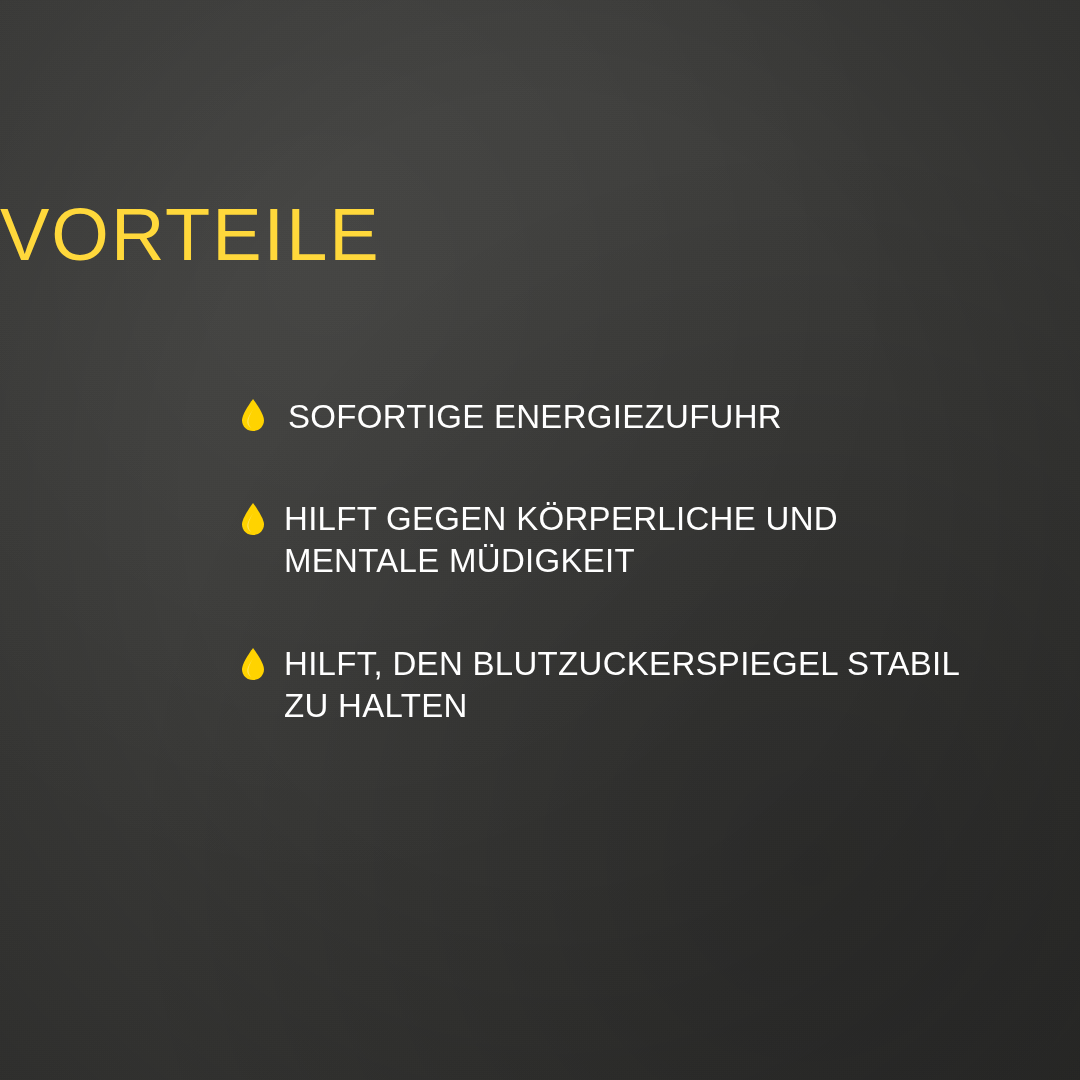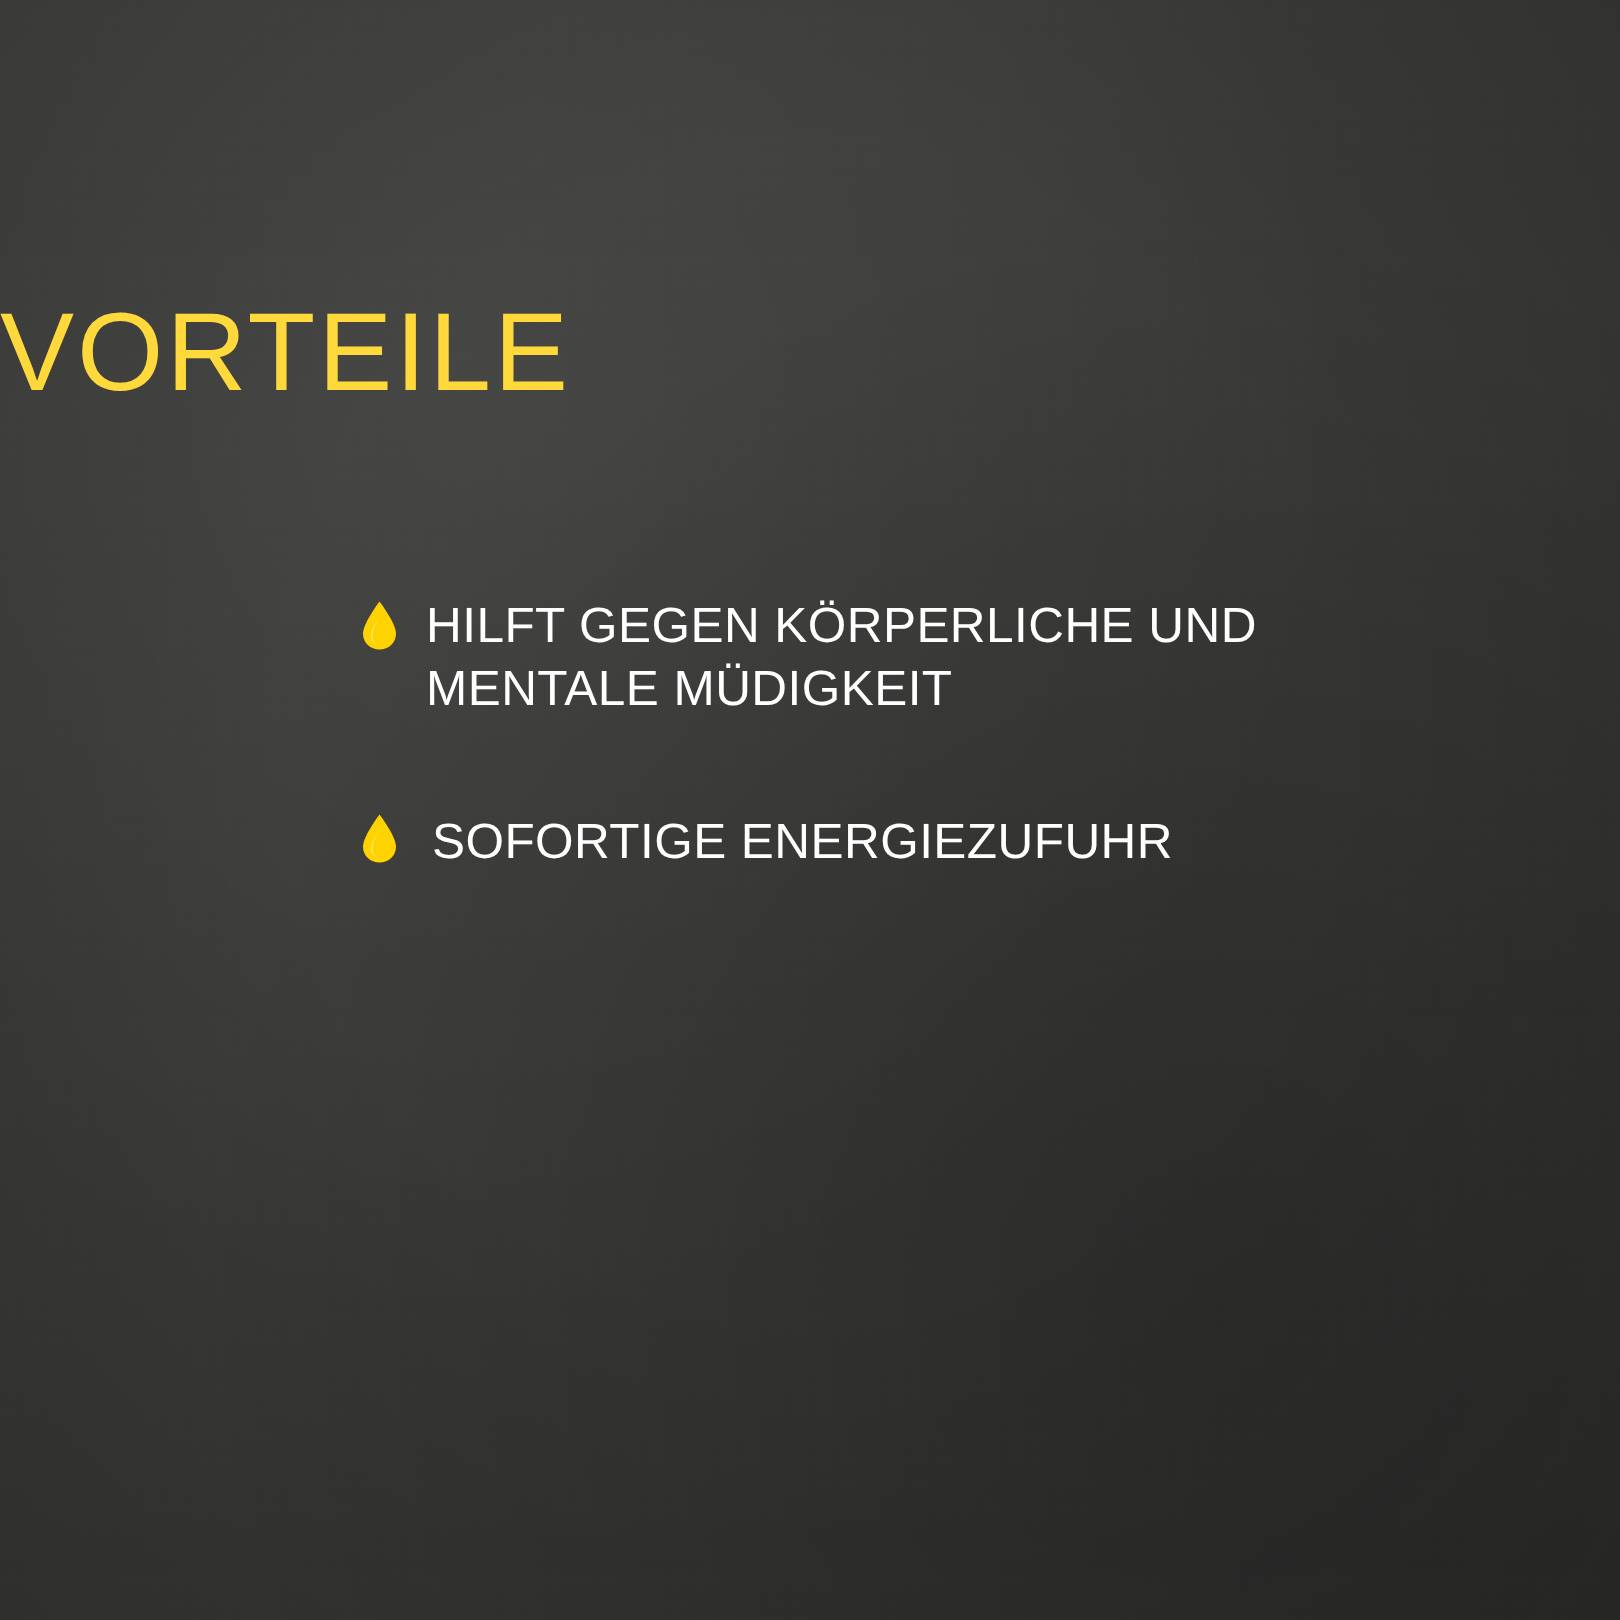--- a/index.html
+++ b/index.html
@@ -95,31 +95,38 @@
 <body>
 
 <div class="poster">
   <div class="texture"></div>
   <div class="vignette"></div>
 
   <div class="title">VORTEILE</div>
 
   <div class="benefits">
 
+    <div class="benefit b2">
+      <svg class="bullet-icon" viewBox="0 0 26 34" xmlns="http://www.w3.org/2000/svg">
+        <path d="M13 1 C13 1 24 15.5 24 22.3 C24 28.6 19.1 33 13 33 C6.9 33 2 28.6 2 22.3 C2 15.5 13 1 13 1 Z" fill="#ffd300"></path>
+        <path d="M8.5 23.5 C8.5 19.5 11.5 14 13 11.5 C13 11.5 7.2 19.2 7.2 23.8 C7.2 27.2 9.6 29.6 12.6 30.2 C10.2 29.6 8.5 27 8.5 23.5 Z" fill="#fff3a0" opacity="0.55"></path>
+      </svg>
+      <div class="benefit-text">SOFORTIGE ENERGIEZUFUHR</div>
+    </div>
+
     <div class="benefit b1">
       <svg class="bullet-icon" viewBox="0 0 26 34" xmlns="http://www.w3.org/2000/svg">
         <path d="M13 1 C13 1 24 15.5 24 22.3 C24 28.6 19.1 33 13 33 C6.9 33 2 28.6 2 22.3 C2 15.5 13 1 13 1 Z" fill="#ffd300"></path>
         <path d="M8.5 23.5 C8.5 19.5 11.5 14 13 11.5 C13 11.5 7.2 19.2 7.2 23.8 C7.2 27.2 9.6 29.6 12.6 30.2 C10.2 29.6 8.5 27 8.5 23.5 Z" fill="#fff3a0" opacity="0.55"></path>
       </svg>
       <div class="benefit-text">HILFT GEGEN KÖRPERLICHE UND MENTALE MÜDIGKEIT</div>
     </div>
 
-    <div class="benefit b2">
+    <div class="benefit b3">
       <svg class="bullet-icon" viewBox="0 0 26 34" xmlns="http://www.w3.org/2000/svg">
         <path d="M13 1 C13 1 24 15.5 24 22.3 C24 28.6 19.1 33 13 33 C6.9 33 2 28.6 2 22.3 C2 15.5 13 1 13 1 Z" fill="#ffd300"></path>
         <path d="M8.5 23.5 C8.5 19.5 11.5 14 13 11.5 C13 11.5 7.2 19.2 7.2 23.8 C7.2 27.2 9.6 29.6 12.6 30.2 C10.2 29.6 8.5 27 8.5 23.5 Z" fill="#fff3a0" opacity="0.55"></path>
       </svg>
-      <div class="benefit-text">SOFORTIGE ENERGIEZUFUHR</div>
+      <div class="benefit-text">HILFT, DEN BLUTZUCKERSPIEGEL STABIL ZU HALTEN</div>
     </div>
-
 
   </div>
 </div>
 
 </body></html>

